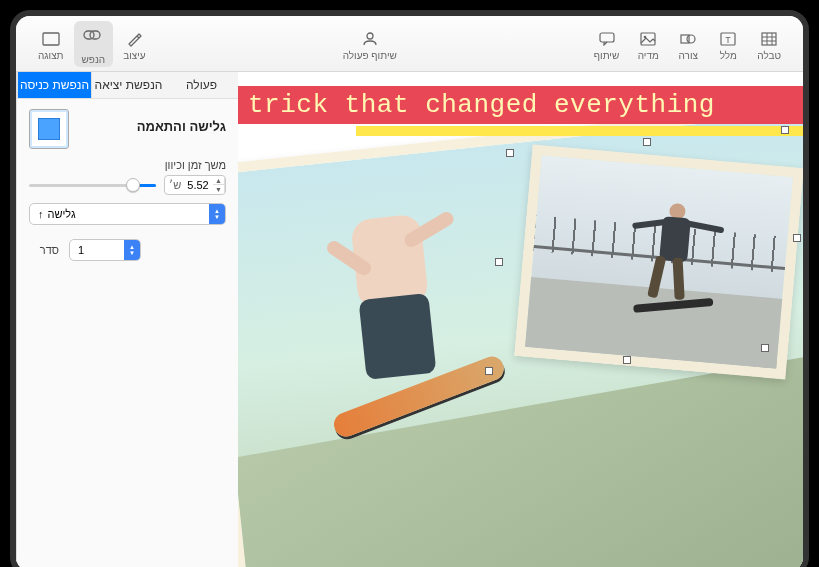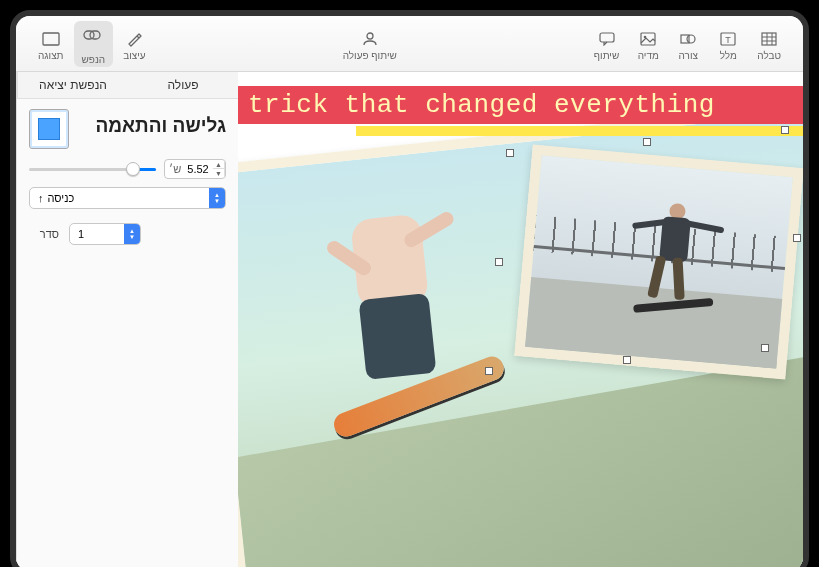--- a/index.html
+++ b/index.html
@@ -102,21 +102,21 @@
   background: #fff;
   display: flex; align-items: center; justify-content: center;
   box-shadow: 0 0 0 2px #cfe6ff inset;
 }
 .effect-preview .square {
   width: 22px; height: 22px;
   background: #4aa3ff;
   border: 1px solid #2a7fdc;
 }
 .effect-col { flex: 1; display: flex; flex-direction: column; align-items: flex-start; }
-.effect-name { font-size: 19px; font-weight: 600; color: #222; margin-bottom: 6px; }
+.effect-name { font-size: 13px; font-weight: 600; color: #222; margin-bottom: 6px; }
 .btn-row { display: flex; flex-direction: row-reverse; gap: 6px; }
 .mac-btn {
   font-size: 11px;
   padding: 3px 10px;
   border-radius: 5px;
   border: 1px solid #c8c8c8;
   background: linear-gradient(#ffffff,#f2f2f2);
   color: #333;
   display: inline-flex;
   align-items: center;
@@ -427,34 +427,36 @@
             </svg>
           </span>
         <span class="lbl">טבלה</span>
       </div>
     </div>
   </div>
 
   <div class="content">
     <div class="sidebar">
       <div class="tabs">
+        <div class="tab selected">הנפשת כניסה</div>
         <div class="tab">הנפשת יציאה</div>
         <div class="tab">פעולה</div>
       </div>
 
       <div class="inspector-body">
         <div class="row">
           <div class="effect-preview">
             <div class="square"></div>
           </div>
           <div class="effect-col">
             <div class="effect-name">גלישה והתאמה</div>
           </div>
         </div>
 
+        <div class="section-label">משך זמן וכיוון</div>
 
         <div class="slider-row">
           <div class="slider">
             <div class="slider-track"></div>
             <div class="slider-fill"></div>
             <div class="slider-thumb"></div>
           </div>
           <div class="num-field">
             <div class="stepper">
               <span>▲</span>
@@ -462,21 +464,21 @@
             </div>
             <span class="val">5.52</span>
             <span class="unit">ש׳</span>
           </div>
         </div>
 
         <div class="select-row">
           <div class="mac-select">
             <span class="txt">
               <span>↑</span>
-              <span>כניסה</span>
+              <span>גלישה</span>
             </span>
             <span class="arrows">
                 <span>▲</span>
                 <span>▼</span>
               </span>
           </div>
         </div>
 
         <div class="order-row">
           <div class="order-label">סדר</div>

